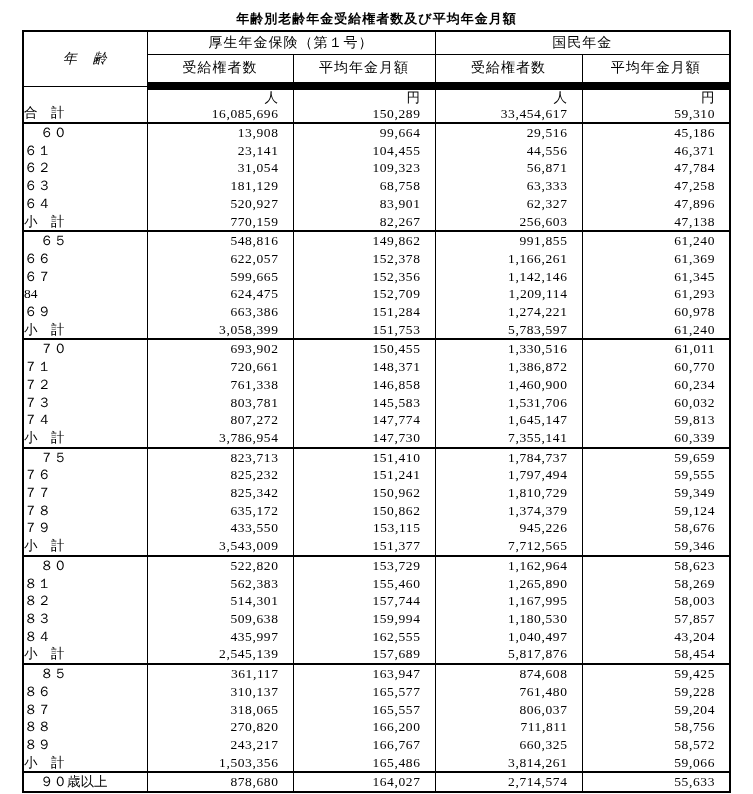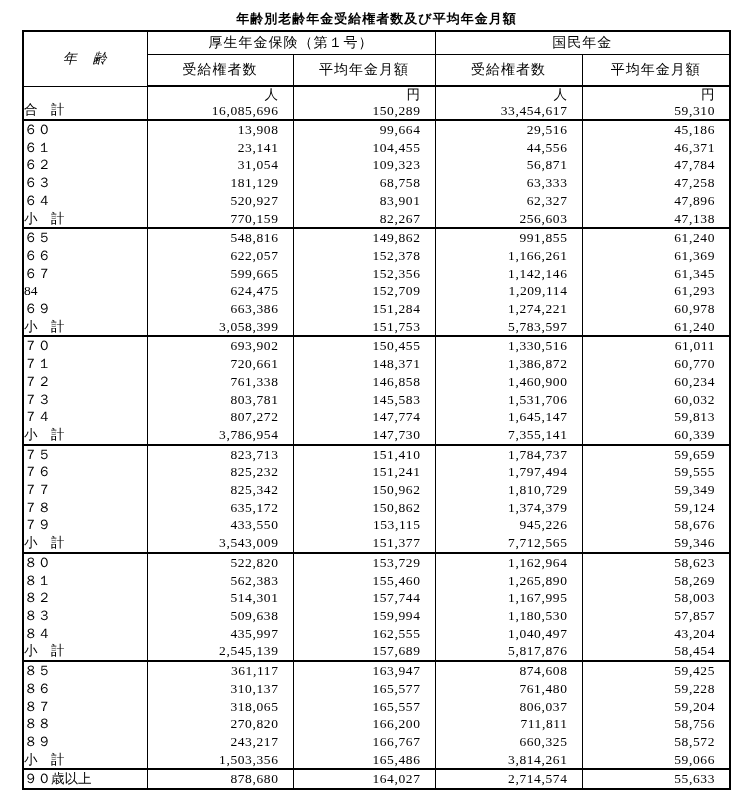--- a/index.html
+++ b/index.html
@@ -46,39 +46,39 @@
   th, td {
     border-left: 1px solid #000;
     border-right: 1px solid #000;
     padding: 0;
     font-weight: normal;
     font-size: 14px;
     overflow: hidden;
     white-space: nowrap;
   }
   thead tr.h1 th { height: 23px; border-bottom: 1px solid #000; letter-spacing: 1px; }
-  thead tr.h2 th { height: 32px; border-bottom: 2px solid #000000; letter-spacing: 1px; }
+  thead tr.h2 th { height: 32px; border-bottom: 8px solid #000000; letter-spacing: 1px; }
   th.age-head { border-bottom: 2px solid #000; letter-spacing: 2px; font-style: italic; }
 
   td.num {
     text-align: right;
     padding-right: 14px;
     font-size: 13.5px;
     letter-spacing: 0.6px;
   }
   td.age {
     text-align: left;
     padding-right: 26px;
     font-size: 13.5px;
   }
   tr.units-row td { height: 15px; vertical-align: bottom; line-height: 15px; }
   td.total-label { vertical-align: bottom; padding-bottom: 2px; }
   tr.total-row td { height: 18px; }
   tr.data-row td { height: 17.7px; line-height: 17.7px; }
-  tr.group-start td { border-top: 2px solid #000; }
+  tr.group-start td { border-top: 2px solid #000; padding-left: 16px; }
 </style>
 </head>
 <body>
 
 <div class="page">
   <h1 class="title">年齢別老齢年金受給権者数及び平均年金月額</h1>
 
   <table class="pension-table">
     <colgroup>
       <col class="c-age">

